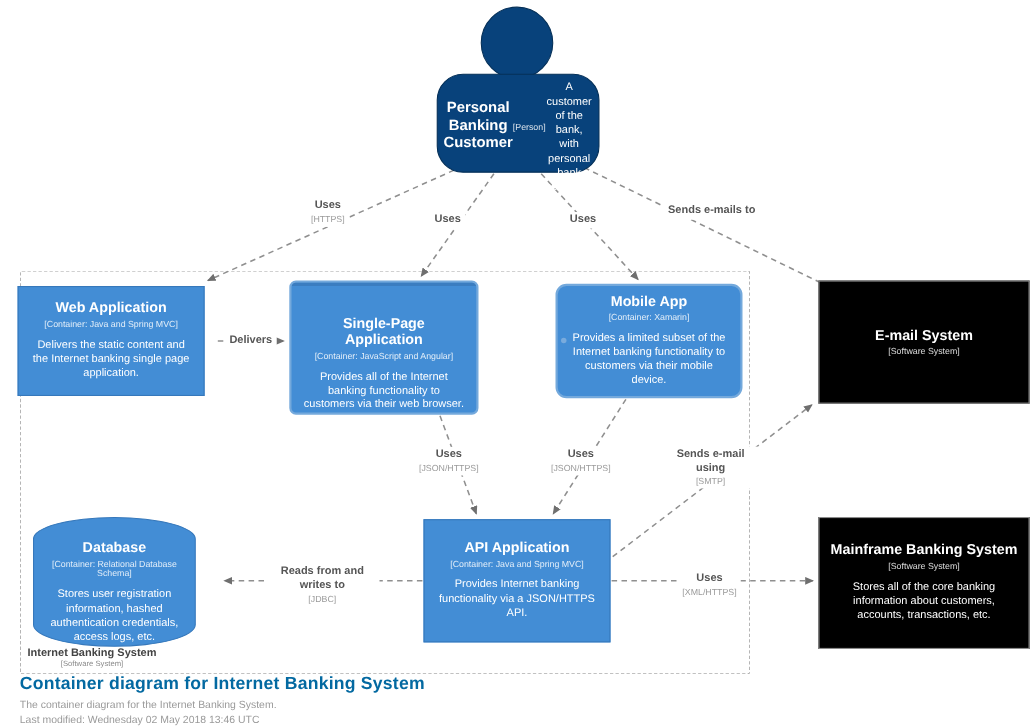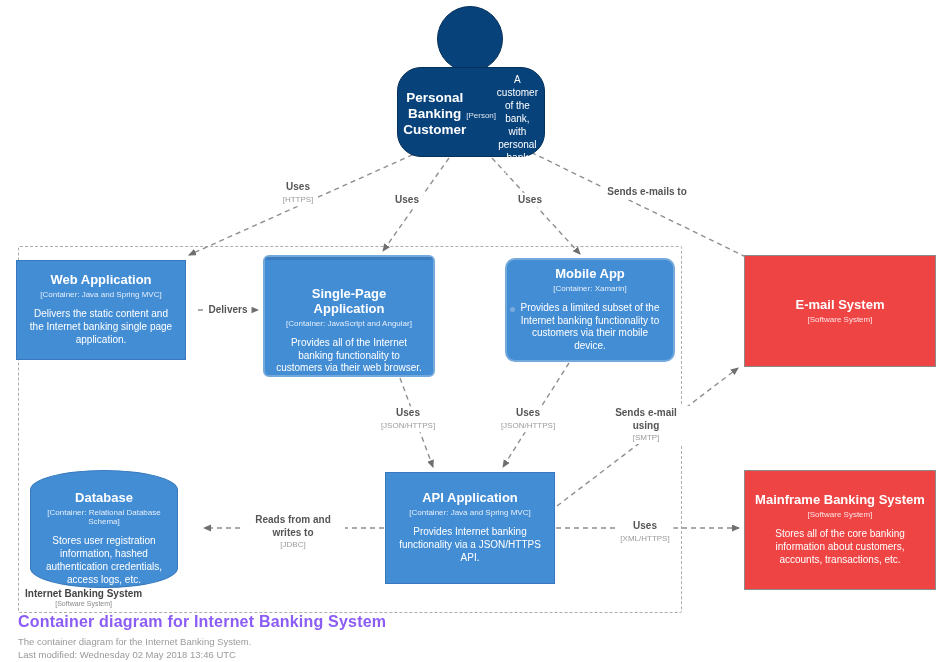--- a/index.html
+++ b/index.html
@@ -16,21 +16,21 @@
   .boundary-label .b-meta{font-size:7px;color:#8a8a8a;margin-top:1px;}
   .node{
     position:absolute;z-index:3;box-sizing:border-box;color:#ffffff;text-align:center;
     display:flex;flex-direction:column;align-items:center;justify-content:center;
     padding:6px 10px;cursor:default;
   }
   .node .n-title{font-size:13px;font-weight:bold;line-height:1.15;}
   .node .n-meta{font-size:8px;opacity:.85;margin-top:2px;}
   .node .n-desc{font-size:10px;line-height:1.28;margin-top:9px;}
   .blue{background:#438dd5;border:1px solid #3678bb;}
-  .gray{background:#ef4444;border:1px solid #8b8b8b;}
+  .gray{background:#000000;border:1px solid #8b8b8b;}
   
   .person-head{
     position:absolute;z-index:2;width:64px;height:64px;border-radius:50%;
     background:#08427b;border:1px solid #053058;
   }
   .person-body{
     position:absolute;z-index:3;background:#08427b;border:1px solid #053058;
     border-radius:24px;color:#fff;text-align:center;box-sizing:border-box;
     display:flex;flex-direction:row;align-items:center;justify-content:center;
     padding:12px 14px 8px;
@@ -59,21 +59,21 @@
   .cylinder{border-radius:50% / 20px;padding-top:26px;}
   
   .rel-label{
     position:absolute;z-index:4;transform:translate(-50%,-50%);
     text-align:center;background:#ffffff;padding:1px 4px;line-height:1.25;
   }
   .rel-label .r-name{font-size:10px;font-weight:bold;color:#555555;white-space:pre-line;}
   .rel-label .r-tech{font-size:8px;color:#9a9a9a;margin-top:1px;}
   
   .footer{position:absolute;left:18px;top:613px;z-index:2;}
-  .footer .f-title{font-size:16px;font-weight:bold;color:#8b5cf6;letter-spacing:.2px;}
+  .footer .f-title{font-size:16px;font-weight:bold;color:#0369a1;letter-spacing:.2px;}
   .footer .f-sub{font-size:9.5px;color:#9a9a9a;margin-top:5px;}
   .footer .f-mod{font-size:9.5px;color:#9a9a9a;margin-top:2px;}
 </style>
 </head>
 <body>
 
 <div id="canvas">
 
   <div class="boundary" style="left:18px;top:246px;width:662px;height:365px;"></div>
   <div class="boundary-label" style="left:25px;top:588px;">

